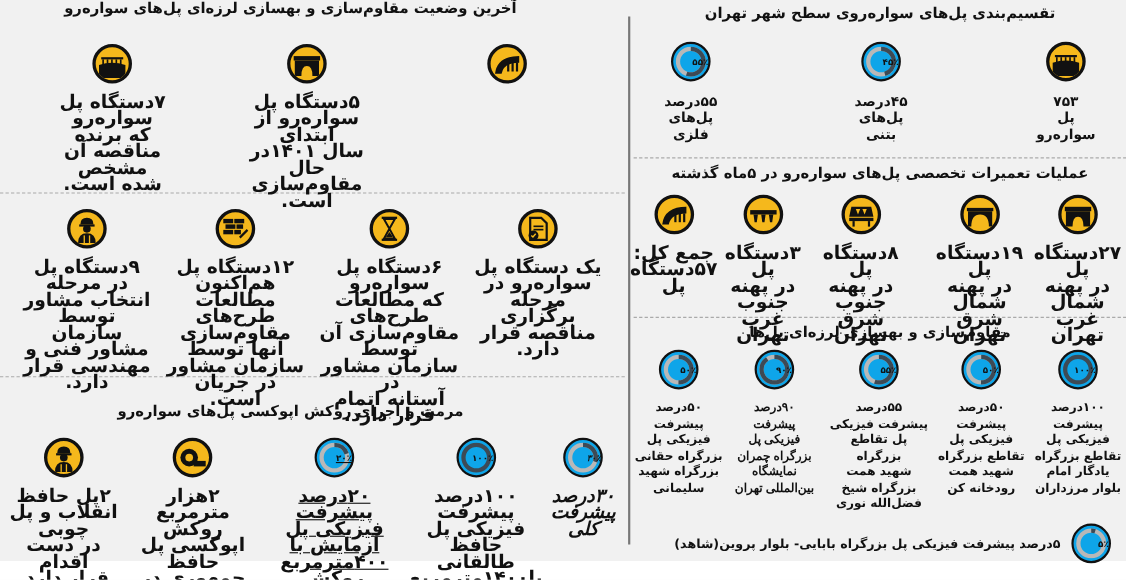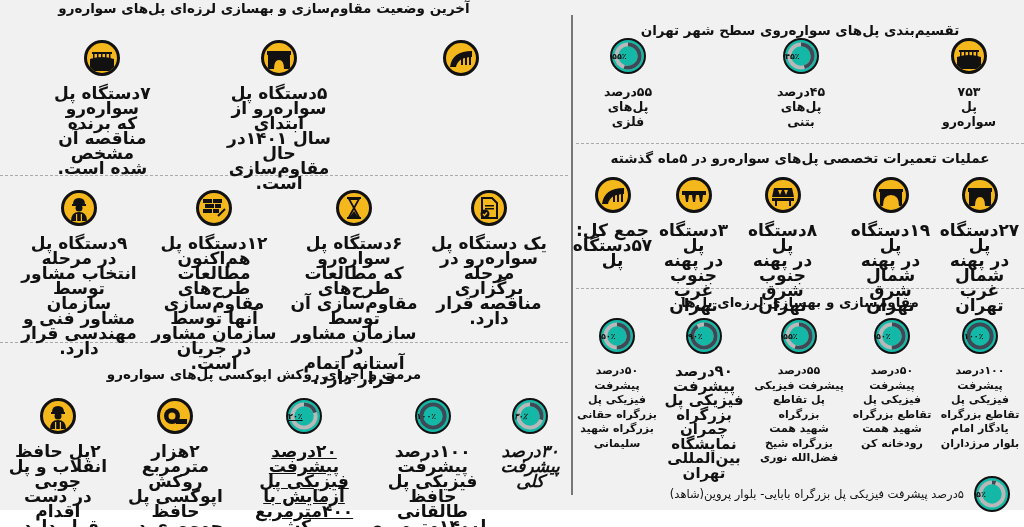--- a/index.html
+++ b/index.html
@@ -7,27 +7,27 @@
   body { font-family: "DejaVu Sans", sans-serif; color: #111; position: relative; direction: rtl; }
   .canvas { position: absolute; left: 0; top: 0; width: 1024px; height: 510px; background: #f1f1f1; }
   .vdivider { position: absolute; left: 571px; top: 15px; width: 2px; height: 480px; background: #777; }
   .hsep { position: absolute; height: 0; border-top: 1px dashed #aaa; }
   .panel { position: absolute; }
   .panel-title { position: absolute; left: 0; right: 0; text-align: center; font-weight: bold; font-size: 13.5px; white-space: nowrap; }
   .items { position: absolute; left: 0; right: 0; display: flex; flex-direction: row; justify-content: space-around; }
   .item { display: flex; flex-direction: column; align-items: center; text-align: center; }
   .icon { width: 36px; height: 36px; border-radius: 50%; background: #f5b81c; border: 3px solid #111; display: flex; align-items: center; justify-content: center; overflow: hidden; }
   .icon svg { width: 26px; height: 26px; }
-  .ring { width: 36px; height: 36px; border-radius: 50%; background: #14b8a6; border: 2px solid #111; display: flex; align-items: center; justify-content: flex-end; position: relative; }
+  .ring { width: 36px; height: 36px; border-radius: 50%; background: #0ea5e9; border: 2px solid #111; display: flex; align-items: center; justify-content: flex-start; position: relative; }
   .ring svg { position: absolute; left: 2px; top: 2px; width: 28px; height: 28px; }
   .ring-label { position: relative; font-size: 8px; font-weight: bold; color: #111; direction: ltr; }
   .txt { font-weight: bold; font-size: 17px; line-height: 15px; margin-top: 10px; white-space: pre-line; }
   .bigtxt { font-weight: bold; font-size: 12.5px; line-height: 15px; margin-top: 10px; white-space: pre-line; }
   .footnote { position: absolute; display: flex; flex-direction: row; align-items: center; gap: 10px; }
-  .footnote-text { font-weight: normal; font-size: 11.5px; white-space: nowrap; }
+  .footnote-text { font-weight: bold; font-size: 11.5px; white-space: nowrap; }
 </style>
 </head>
 <body>
 
 <div class="canvas"></div>
 <div class="vdivider"></div>
 
 <div class="hsep" style="left:576px; width:448px; top:143px;"></div>
 <div class="hsep" style="left:576px; width:448px; top:288px;"></div>
 <div class="hsep" style="left:0; width:568px; top:175px;"></div>
@@ -101,21 +101,21 @@
       </symbol>
     <symbol id="i-tape" viewBox="0 0 26 26">
         <circle cx="10" cy="13" r="8" fill="#111"></circle>
         <circle cx="10" cy="13" r="3.5" fill="#f5b81c"></circle>
         <rect x="14" y="16" width="11" height="5" fill="#111"></rect>
       </symbol>
   </defs>
 </svg>
 
 <div class="panel" style="left:576px; top:0; width:448px; height:143px;">
-  <div class="panel-title" style="top:22px;">تقسیم‌بندی پل‌های سواره‌روی سطح شهر تهران</div>
+  <div class="panel-title" style="top:4px;">تقسیم‌بندی پل‌های سواره‌روی سطح شهر تهران</div>
   <div class="items" style="top:38px; justify-content:space-between; padding:0 20px 0 12px;">
     <div class="item" style="width:70px;">
       <div class="icon">
           <svg>
             <use href="#i-bridge-rail"></use>
           </svg>
         </div>
       <div class="bigtxt">۷۵۳
 پل
 سواره‌رو</div>
@@ -251,21 +251,21 @@
 فضل‌الله نوری</div>
     </div>
     <div class="item" style="width:90px;">
       <div class="ring">
         <svg viewBox="0 0 36 36">
             <circle cx="18" cy="18" r="15" fill="none" stroke="#b8b8b8" stroke-width="5"></circle>
             <circle cx="18" cy="18" r="15" fill="none" stroke="#3d4a55" stroke-width="5" stroke-dasharray="84.8 94.2" transform="rotate(-90 18 18)"></circle>
           </svg>
         <span class="ring-label">۹۰٪</span>
       </div>
-      <div class="txt" style="font-size:15px;line-height:14.5px;">۹۰درصد
+      <div class="txt" style="font-size:11px;line-height:14.5px;font-family:Liberation Serif, serif;">۹۰درصد
 پیشرفت
 فیزیکی پل
 بزرگراه چمران
 نمایشگاه
 بین‌المللی تهران</div>
     </div>
     <div class="item" style="width:80px;">
       <div class="ring">
         <svg viewBox="0 0 36 36">
             <circle cx="18" cy="18" r="15" fill="none" stroke="#b8b8b8" stroke-width="5"></circle>

